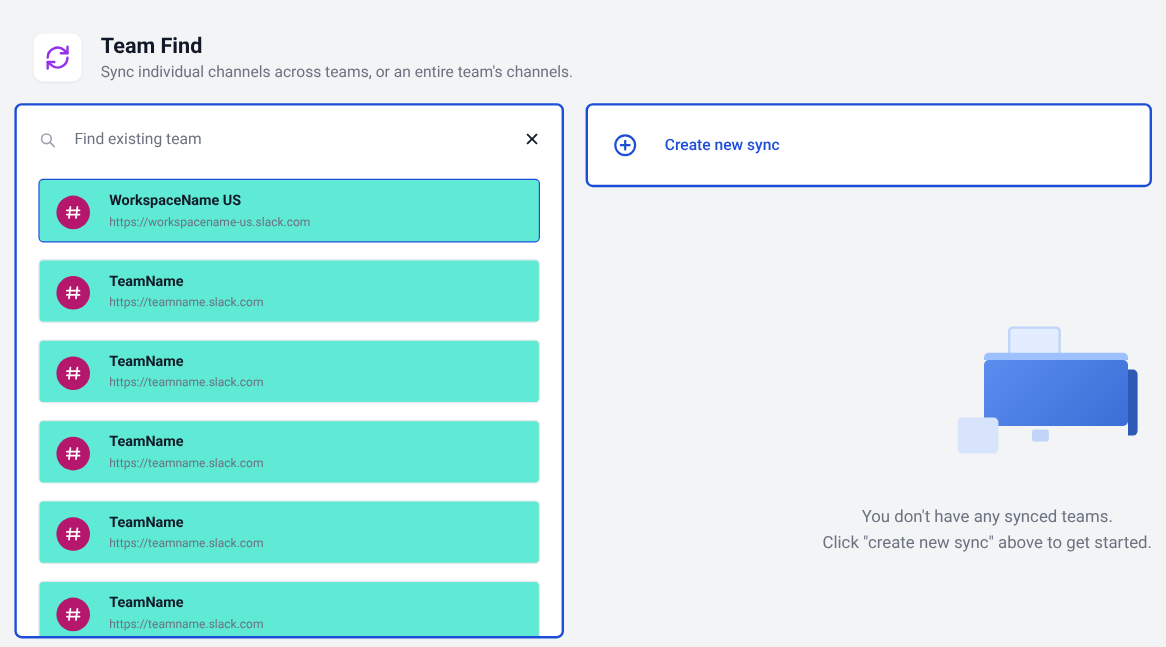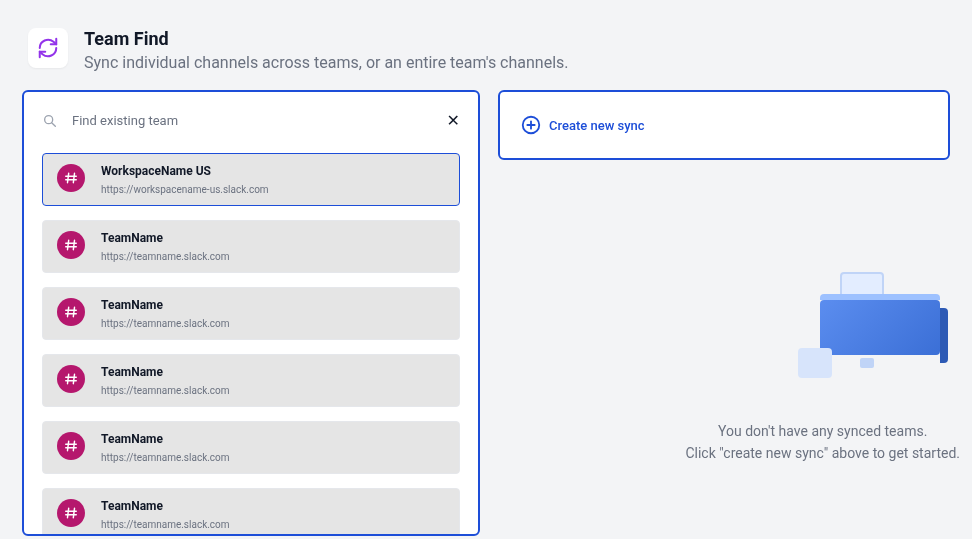--- a/index.html
+++ b/index.html
@@ -10,31 +10,31 @@
     --accent:#1d4ed8;
     --brand:#b5176d;
     --purple:#9333ea;
   }
   *{box-sizing:border-box;font-family:-apple-system,BlinkMacSystemFont,"Segoe UI",Roboto,Helvetica,Arial,sans-serif}
   body{margin:0;background:var(--bg);width:972px;height:539px;overflow:hidden}
   .header{display:flex;align-items:flex-start;gap:16px;padding:28px 0 18px 28px}
   .logo-box{width:40px;height:40px;border-radius:8px;background:#fff;display:flex;align-items:center;justify-content:center;box-shadow:0 1px 2px rgba(0,0,0,.05)}
   .logo-box svg{width:22px;height:22px;color:var(--purple)}
   .hdr-title{font-size:18px;font-weight:700;color:var(--text-dark);margin:0 0 4px}
-  .hdr-sub{font-size:16px;color:var(--text-muted);margin:0}
-  .columns{display:flex;gap:18px;padding:0 22px}
+  .hdr-sub{font-size:13px;color:var(--text-muted);margin:0}
+  .columns{display:flex;gap:18px;padding:0 12px}
   .panel{border:2px solid var(--accent);background:#fff;border-radius:6px}
   .left{width:458px;padding:20px 18px 0;height:446px;overflow:hidden}
-  .right{flex:1;height:70px;display:flex;align-items:center;padding:0 20px;gap:7px}
+  .right{flex:1;height:70px;display:flex;align-items:center;padding:0 20px;gap:22px}
   .search-row{display:flex;align-items:center;gap:12px;margin-bottom:24px}
   .search-row svg.mag{width:16px;height:16px;color:#9ca3af}
   .search-input{flex:1;border:none;outline:none;font-size:13px;color:var(--text-muted);background:transparent}
   .search-input::placeholder{color:var(--text-muted)}
   .clear-btn{background:transparent;border:none;font-size:16px;line-height:1;color:#111827;cursor:pointer;padding:0}
-  .team-card{display:flex;align-items:flex-start;gap:16px;border:1px solid var(--border);border-radius:4px;padding:10px 14px;margin-bottom:14px;cursor:pointer;background:#e5e5e5}
+  .team-card{display:flex;align-items:flex-end;gap:16px;border:1px solid var(--border);border-radius:4px;padding:10px 14px;margin-bottom:14px;cursor:pointer;background:#5eead4}
   .team-card.selected{border-color:var(--accent)}
   .slack-badge{width:28px;height:28px;border-radius:50%;background:var(--brand);display:flex;align-items:center;justify-content:center;flex-shrink:0}
   .slack-badge svg{width:14px;height:14px;color:#fff}
   .team-name{font-size:12px;font-weight:700;color:var(--text-dark)}
   .team-url{font-size:10px;color:var(--text-muted);margin-top:6px}
   .plus-icon{width:22px;height:22px;color:var(--accent)}
   .create-link{font-size:13px;font-weight:500;color:var(--accent)}
   .empty-area{position:absolute;left:490px;top:260px;width:470px;display:flex;flex-direction:column;align-items:flex-end;pointer-events:none;z-index:-1}
   .illus{width:170px;height:140px;position:relative;margin-bottom:20px}
   .desk{position:absolute;left:30px;top:40px;width:120px;height:55px;background:linear-gradient(135deg,#5b8def,#3b6fd6);border-radius:4px}

